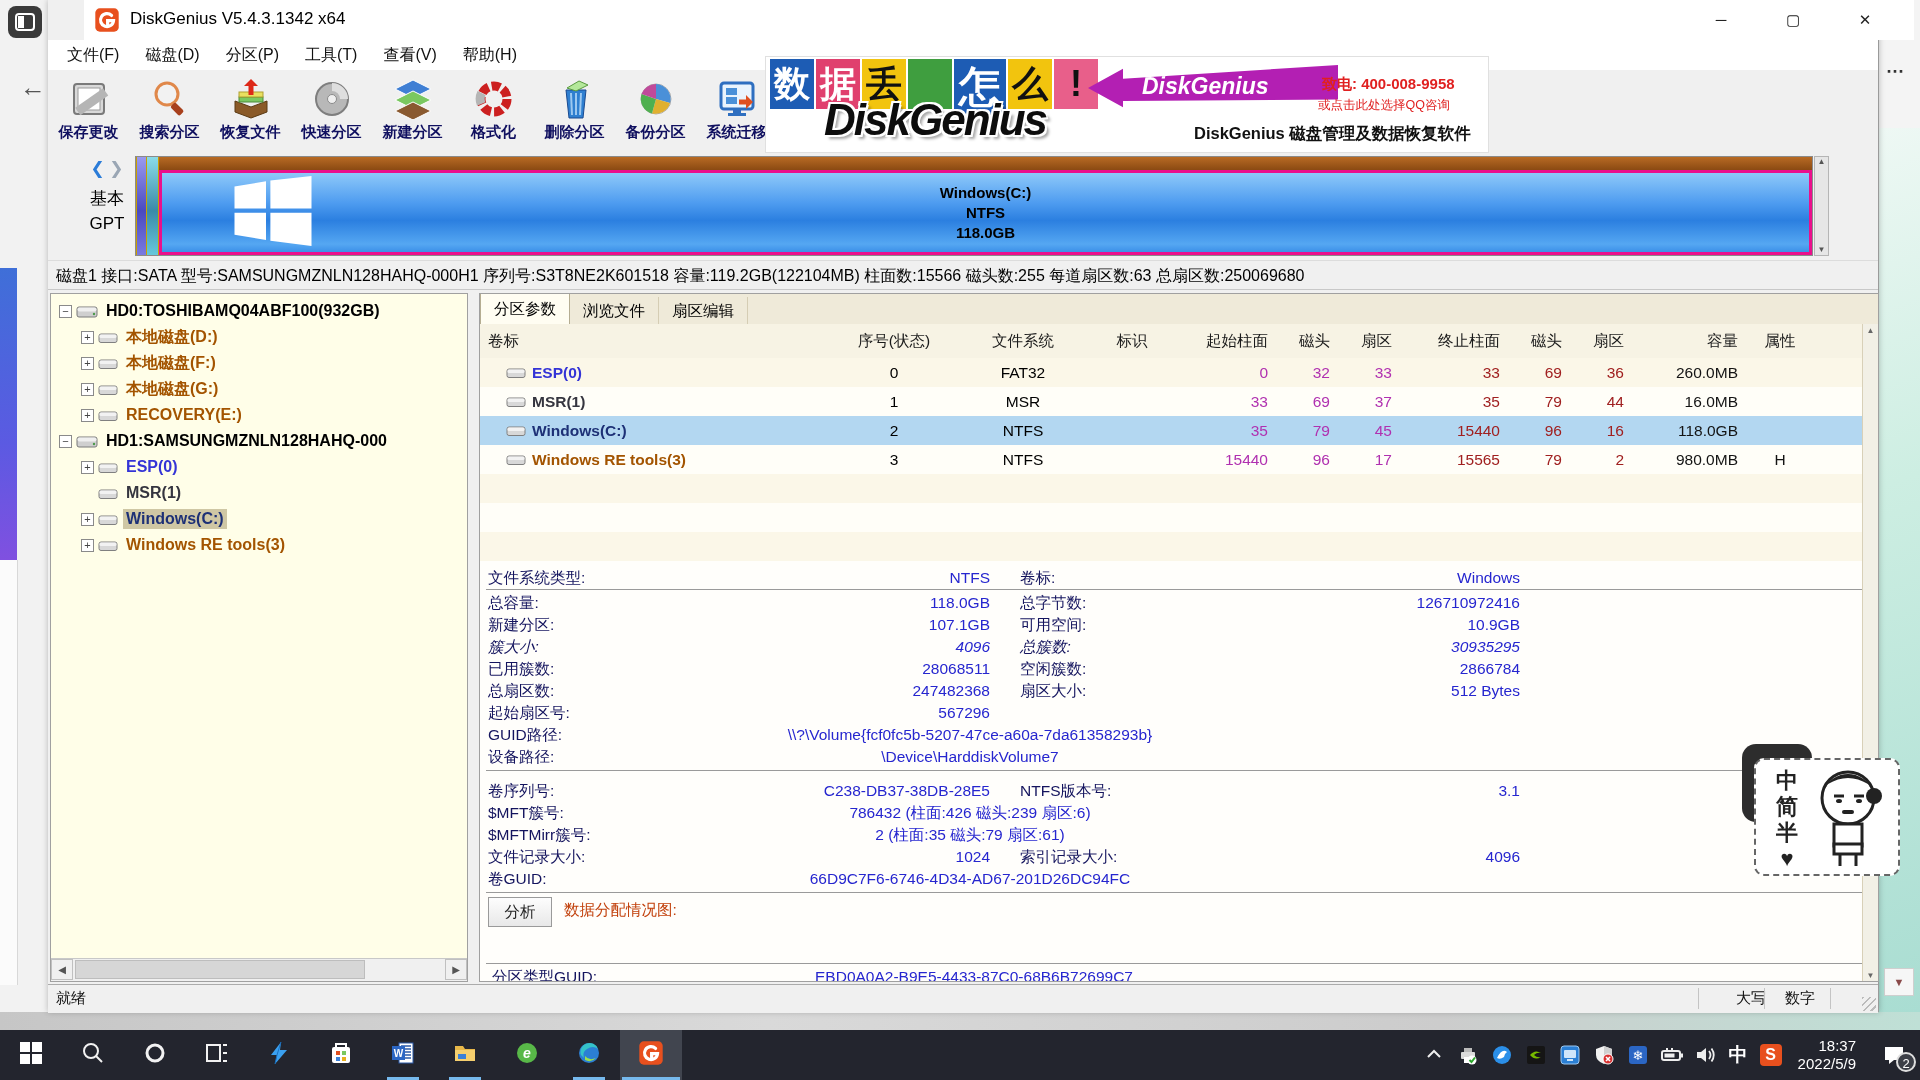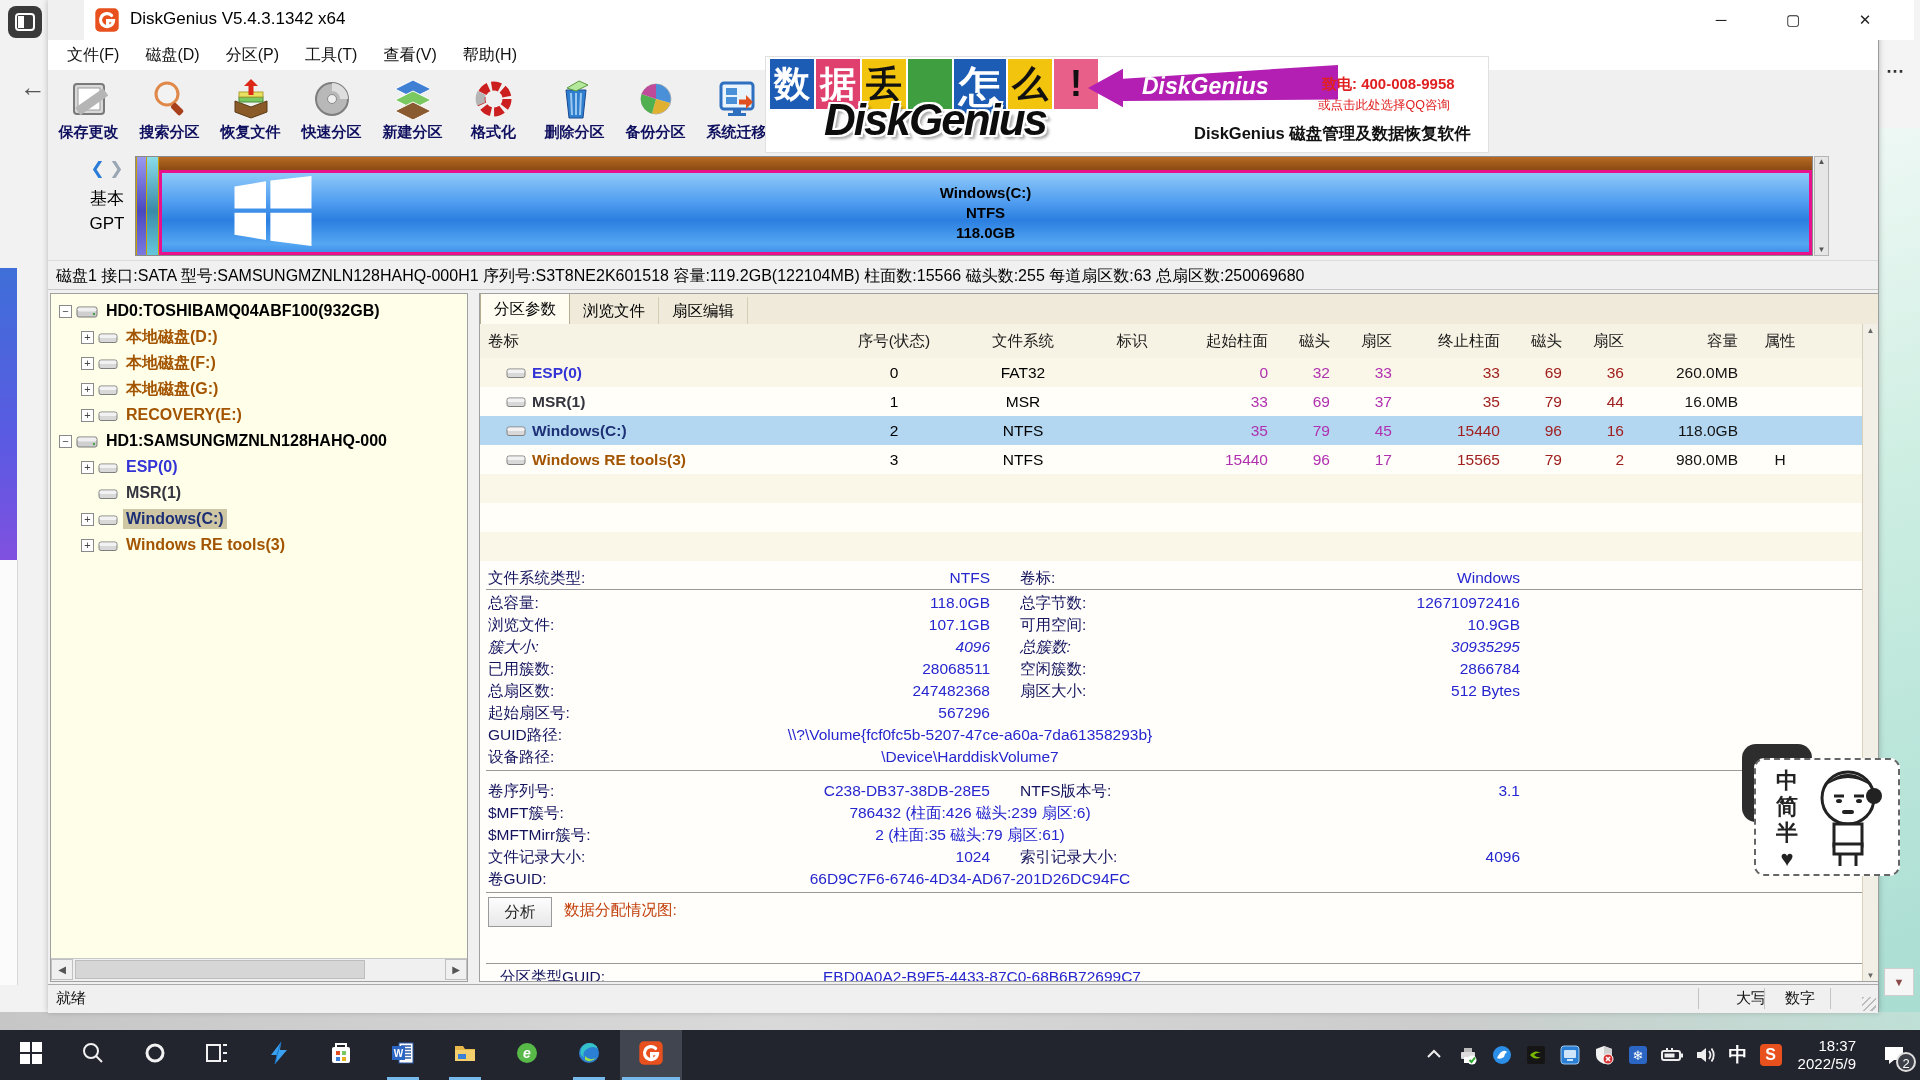--- a/index.html
+++ b/index.html
@@ -109,21 +109,21 @@
   .drow{position:absolute;left:0;width:100%;height:22px;line-height:22px;font-size:15.5px;white-space:nowrap;}
   .dl1{position:absolute;left:8px;color:#14145e;}
   .dv1{position:absolute;left:180px;width:330px;text-align:right;color:#2626cf;}
   .dl2{position:absolute;left:540px;color:#14145e;}
   .dv2{position:absolute;left:700px;width:340px;text-align:right;color:#2626cf;}
   .dwide{position:absolute;left:180px;width:620px;text-align:center;color:#2626cf;}
   #analyze-btn{position:absolute;left:8px;top:336px;width:62px;height:28px;background:linear-gradient(180deg,#fdfdfd,#e8e8e8);
     border:1px solid #9a9a9a;font-size:15.5px;color:#222;text-align:center;line-height:27px;}
   #alloc-label{position:absolute;left:84px;top:339px;font-size:15.5px;color:#c2410c;}
   #footer-sep{position:absolute;left:6px;top:402px;width:1376px;border-top:1px solid #9a9a9a;}
-  #footer-row{position:absolute;left:12px;top:406px;width:100%;height:16px;line-height:20px;font-size:15.5px;overflow:hidden;}
+  #footer-row{position:absolute;left:4px;top:406px;width:100%;height:16px;line-height:20px;font-size:15.5px;overflow:hidden;}
   
   #vscroll{position:absolute;right:0;top:30px;width:15px;height:659px;background:#f2f0e6;border-left:1px solid #d8d0b8;font-size:8px;color:#666;text-align:center;}
   #vscroll .up{line-height:14px;} #vscroll .dn{position:absolute;bottom:0;left:0;width:100%;line-height:14px;}
   
   #hscroll{position:absolute;left:0;bottom:0;width:100%;height:22px;background:#f0f0f0;border-top:1px solid #c8c8c8;}
   #hscroll .ar{position:absolute;top:0;width:22px;height:21px;background:#f0f0f0;border:1px solid #c0c0c0;box-sizing:border-box;
     font-size:10px;color:#555;text-align:center;line-height:19px;}
   #hscroll .left{left:0;} #hscroll .right{right:0;}
   #hscroll .thumb{position:absolute;left:24px;top:1px;width:290px;height:19px;background:#d6d6d6;border:1px solid #bdbdbd;box-sizing:border-box;}
   
@@ -580,21 +580,21 @@
                 <div class="dv2">Windows</div>
               </div>
               <div class="dsep" style="top: 28px;"></div>
               <div class="drow" style="top: 31px;">
                 <div class="dl1">总容量:</div>
                 <div class="dv1">118.0GB</div>
                 <div class="dl2">总字节数:</div>
                 <div class="dv2">126710972416</div>
               </div>
               <div class="drow" style="top: 53px;">
-                <div class="dl1">浏览文件:</div>
+                <div class="dl1">新建分区:</div>
                 <div class="dv1">107.1GB</div>
                 <div class="dl2">可用空间:</div>
                 <div class="dv2">10.9GB</div>
               </div>
               <div class="drow" style="top: 75px; font-style: italic;">
                 <div class="dl1">簇大小:</div>
                 <div class="dv1">4096</div>
                 <div class="dl2">总簇数:</div>
                 <div class="dv2">30935295</div>
               </div>

